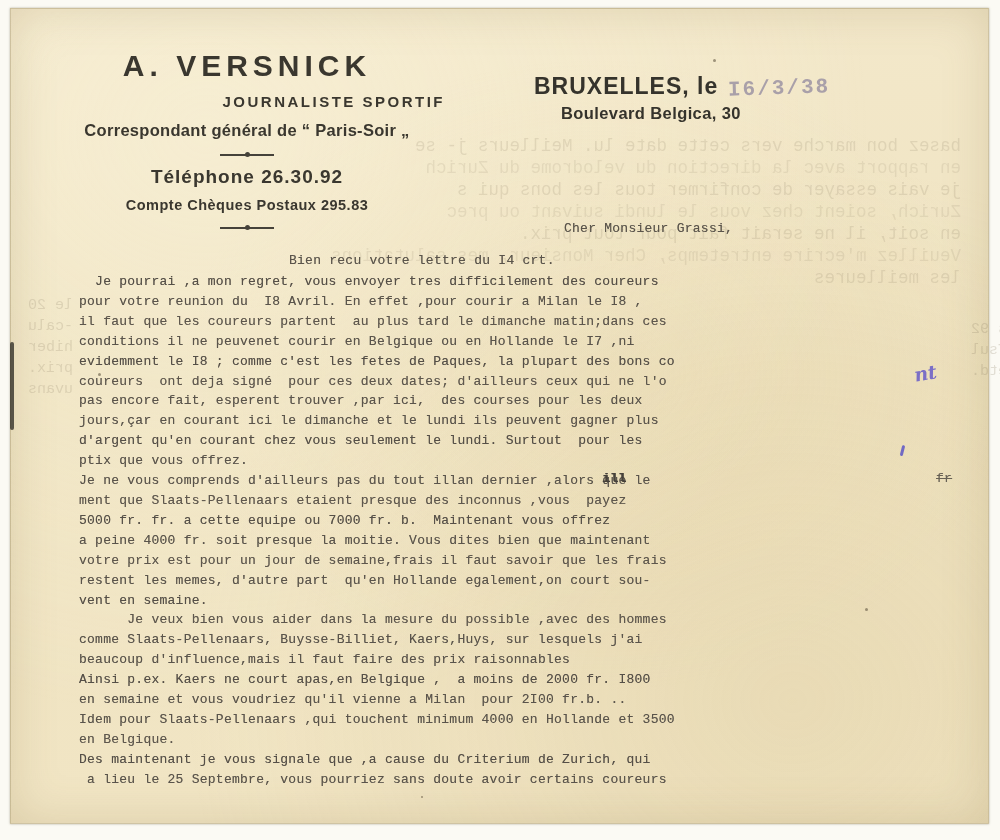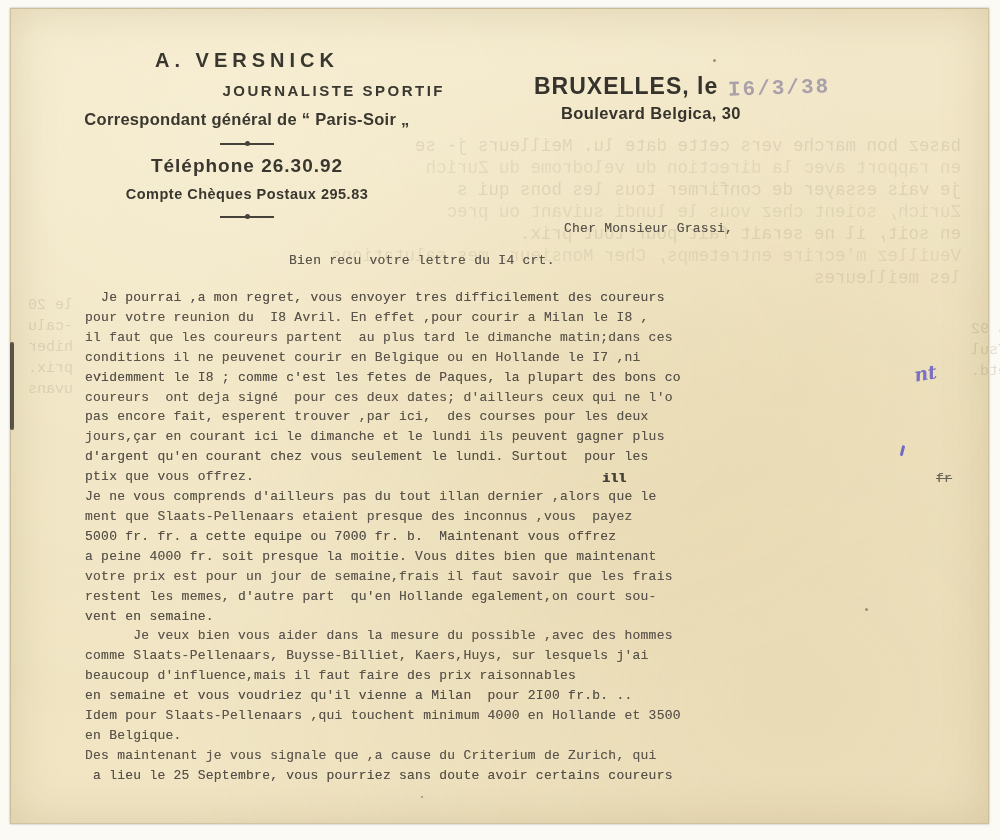--- a/index.html
+++ b/index.html
@@ -10,38 +10,38 @@
     background:
       radial-gradient(ellipse at 20% 15%, rgba(255,250,230,.35), rgba(0,0,0,0) 60%),
       radial-gradient(ellipse at 80% 85%, rgba(210,190,140,.25), rgba(0,0,0,0) 55%),
       radial-gradient(ellipse at 60% 45%, rgba(228,210,165,.30), rgba(0,0,0,0) 50%),
       linear-gradient(180deg,#f3e8ca 0%,#efe3c1 45%,#f1e5c4 100%);
     box-shadow: inset 0 0 46px rgba(140,118,70,.22), 0 0 2px rgba(120,110,85,.55);
     border:1px solid rgba(150,135,95,.4);
   }
   
   .letterhead{position:absolute;left:38px;top:40px;width:396px;text-align:center;color:#3a372f;}
-  .lh-name{font-size:20px;font-weight:bold;letter-spacing:5px;}
+  .lh-name{font-size:30px;font-weight:bold;letter-spacing:5px;}
   .lh-prof{font-size:15px;font-weight:bold;letter-spacing:2.5px;margin-top:10px;text-align:right;}
   .lh-corr{font-size:16.5px;font-weight:bold;margin-top:11px;letter-spacing:.3px;}
   .lh-phone{font-size:19px;font-weight:bold;letter-spacing:1px;margin-top:6px;}
   .lh-acct{font-size:14.5px;font-weight:bold;letter-spacing:.5px;margin-top:9px;}
   .divider{width:54px;height:10px;margin:10px auto 2px auto;position:relative;}
   .divider::before{content:"";position:absolute;left:0;right:0;top:4px;height:1.6px;background:#45423a;}
   .divider::after{content:"";position:absolute;left:50%;top:2.2px;width:5px;height:5px;margin-left:-2.5px;background:#45423a;border-radius:50%;}
   
   .dateline{position:absolute;left:523px;top:64px;color:#35332c;white-space:nowrap;}
   .dl-city{font-size:23px;font-weight:bold;letter-spacing:1px;}
   .dl-date{font-family:"Liberation Mono",monospace;font-size:21px;color:#9d94a4;letter-spacing:2px;margin-left:10px;display:inline-block;transform:rotate(-2deg);font-weight:bold;opacity:.85;}
   .dl-addr{font-size:16.5px;font-weight:bold;margin-top:4px;margin-left:27px;letter-spacing:.4px;}
   
   .tw{font-family:"Liberation Mono",monospace;font-size:13px;letter-spacing:.25px;color:#5a544b;text-shadow:0 0 .6px rgba(90,84,75,.55);}
   .salutation{position:absolute;left:553px;top:212px;}
   .opening{position:absolute;left:278px;top:244px;}
-  .letter-body{position:absolute;left:74px;top:263px;line-height:19.9px;margin-top:16px;}
+  .letter-body{position:absolute;left:68px;top:263px;line-height:19.9px;}
   .letter-body > div{white-space:pre;}
   .letter-body > div:nth-child(3n){color:#5e574d;}
   .letter-body > div:nth-child(4n+1){color:#554f47;}
   
   .hw-nt{position:absolute;left:903px;top:353px;font-family:"DejaVu Serif",serif;font-style:italic;font-weight:bold;font-size:19px;color:#6f63c8;transform:rotate(-10deg);opacity:.9;}
   .strike-fr{position:absolute;left:925px;top:462px;text-decoration:line-through;opacity:.9;}
   .overtype{position:absolute;left:591px;top:462px;font-weight:bold;color:#46413a;text-shadow:.7px 0 0 #46413a;}
   .pen-mark{position:absolute;left:890px;top:436px;width:2.5px;height:11px;background:#5c55c5;transform:rotate(14deg);border-radius:2px;opacity:.85;}
   .edge-bar{position:absolute;left:-1px;top:333px;width:4px;height:88px;background:#35322a;opacity:.8;border-radius:2px;}
   .speck{position:absolute;width:3px;height:3px;border-radius:50%;background:rgba(85,75,55,.55);}
@@ -116,20 +116,21 @@
         <div>Je ne vous comprends d'ailleurs pas du tout illan dernier ,alors que le</div>
         <div>ment que Slaats-Pellenaars etaient presque des inconnus ,vous  payez</div>
         <div>5000 fr. fr. a cette equipe ou 7000 fr. b.  Maintenant vous offrez</div>
         <div>a peine 4000 fr. soit presque la moitie. Vous dites bien que maintenant</div>
         <div>votre prix est pour un jour de semaine,frais il faut savoir que les frais</div>
         <div>restent les memes, d'autre part  qu'en Hollande egalement,on court sou-</div>
         <div>vent en semaine.</div>
         <div>      Je veux bien vous aider dans la mesure du possible ,avec des hommes</div>
         <div>comme Slaats-Pellenaars, Buysse-Billiet, Kaers,Huys, sur lesquels j'ai</div>
         <div>beaucoup d'influence,mais il faut faire des prix raisonnables</div>
+        <div>Ainsi p.ex. Kaers ne court apas,en Belgique ,  a moins de 2000 fr. I800</div>
         <div>en semaine et vous voudriez qu'il vienne a Milan  pour 2I00 fr.b. ..</div>
         <div>Idem pour Slaats-Pellenaars ,qui touchent minimum 4000 en Hollande et 3500</div>
         <div>en Belgique.</div>
         <div>Des maintenant je vous signale que ,a cause du Criterium de Zurich, qui</div>
         <div> a lieu le 25 Septembre, vous pourriez sans doute avoir certains coureurs</div>
       </div>
 
     <div class="hw-nt">nt</div>
     <div class="tw strike-fr">fr</div>
     <div class="tw overtype">ill</div>

